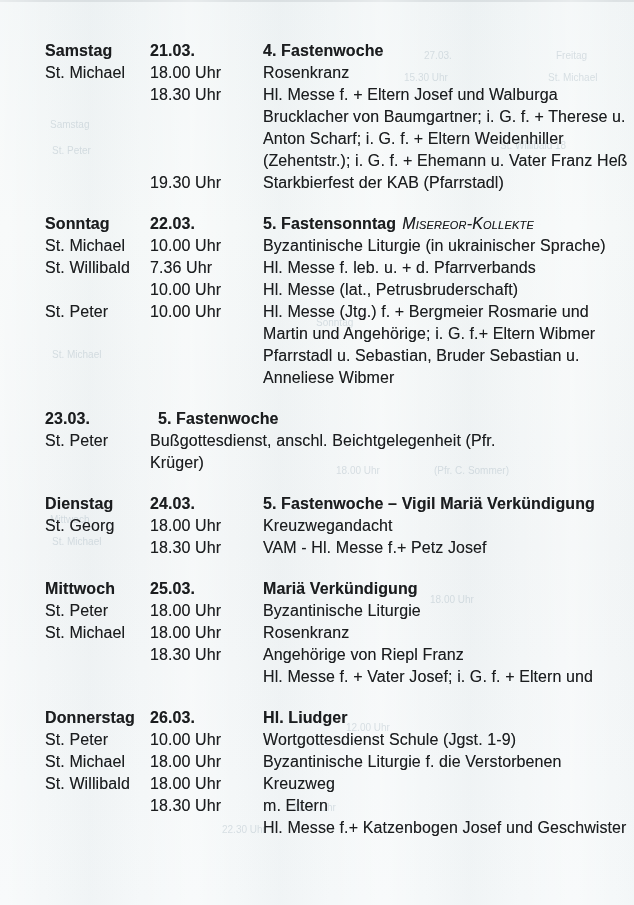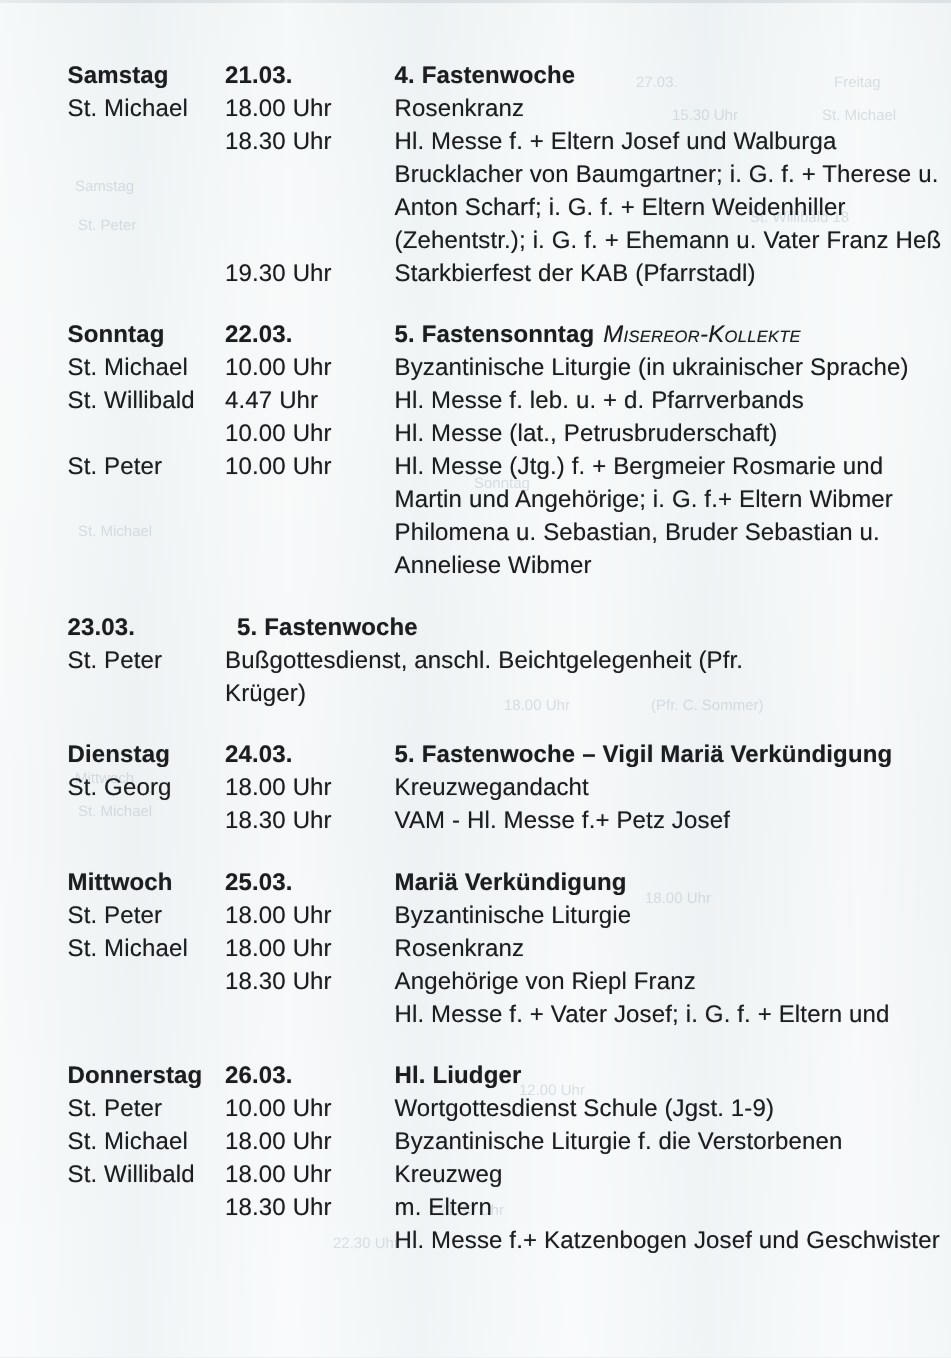--- a/index.html
+++ b/index.html
@@ -71,21 +71,21 @@
 </style>
 </head>
 <body>
 
 <div class="page">
   <div class="texture"></div>
   <div class="ghost-layer" id="ghost-layer">
       <span class="ghost-line" style="left: 556px; top: 30px; text-align: center;">Freitag</span>
       <span class="ghost-line" style="left: 424px; top: 30px;">27.03.</span>
       <span class="ghost-line" style="left: 548px; top: 52px;">St. Michael</span>
-      <span class="ghost-line" style="left: 448px; top: 52px;">15.30 Uhr</span>
+      <span class="ghost-line" style="left: 404px; top: 52px;">15.30 Uhr</span>
       <span class="ghost-line" style="left: 50px; top: 99px;">Samstag</span>
       <span class="ghost-line" style="left: 500px; top: 120px;">St. Willibald 18</span>
       <span class="ghost-line" style="left: 52px; top: 125px;">St. Peter</span>
       <span class="ghost-line" style="left: 316px; top: 297px;">Sonntag</span>
       <span class="ghost-line" style="left: 52px; top: 329px;">St. Michael</span>
       <span class="ghost-line" style="left: 336px; top: 445px;">18.00 Uhr</span>
       <span class="ghost-line" style="left: 434px; top: 445px;">(Pfr. C. Sommer)</span>
       <span class="ghost-line" style="left: 50px; top: 494px;">Mittwoch</span>
       <span class="ghost-line" style="left: 52px; top: 516px;">St. Michael</span>
       <span class="ghost-line" style="left: 430px; top: 574px;">18.00 Uhr</span>
@@ -133,39 +133,39 @@
         </div>
         <div class="row">
           <div class="c1">St. Michael</div>
           <div class="c2">10.00 Uhr</div>
           <div class="c3">
             <div class="line">Byzantinische Liturgie (in ukrainischer Sprache)</div>
           </div>
         </div>
         <div class="row">
           <div class="c1">St. Willibald</div>
-          <div class="c2">4.47 Uhr</div>
+          <div class="c2">7.36 Uhr</div>
           <div class="c3">
             <div class="line">Hl. Messe f. leb. u. + d. Pfarrverbands</div>
           </div>
         </div>
         <div class="row">
           <div class="c1"></div>
           <div class="c2">10.00 Uhr</div>
           <div class="c3">
             <div class="line">Hl. Messe (lat., Petrusbruderschaft)</div>
           </div>
         </div>
         <div class="row">
           <div class="c1">St. Peter</div>
           <div class="c2">10.00 Uhr</div>
           <div class="c3">
             <div class="line">Hl. Messe (Jtg.) f. + Bergmeier Rosmarie und</div>
             <div class="line">Martin und Angehörige; i. G. f.+ Eltern Wibmer</div>
-            <div class="line">Philomena u. Sebastian, Bruder Sebastian u.</div>
+            <div class="line">Pfarrstadl u. Sebastian, Bruder Sebastian u.</div>
             <div class="line">Anneliese Wibmer</div>
           </div>
         </div>
       </section>
       <section class="block">
         <div class="row">
           <div class="c2 bold">23.03.</div>
           <div class="c3"><span class="bold">5. Fastenwoche</span></div>
         </div>
         <div class="row">

